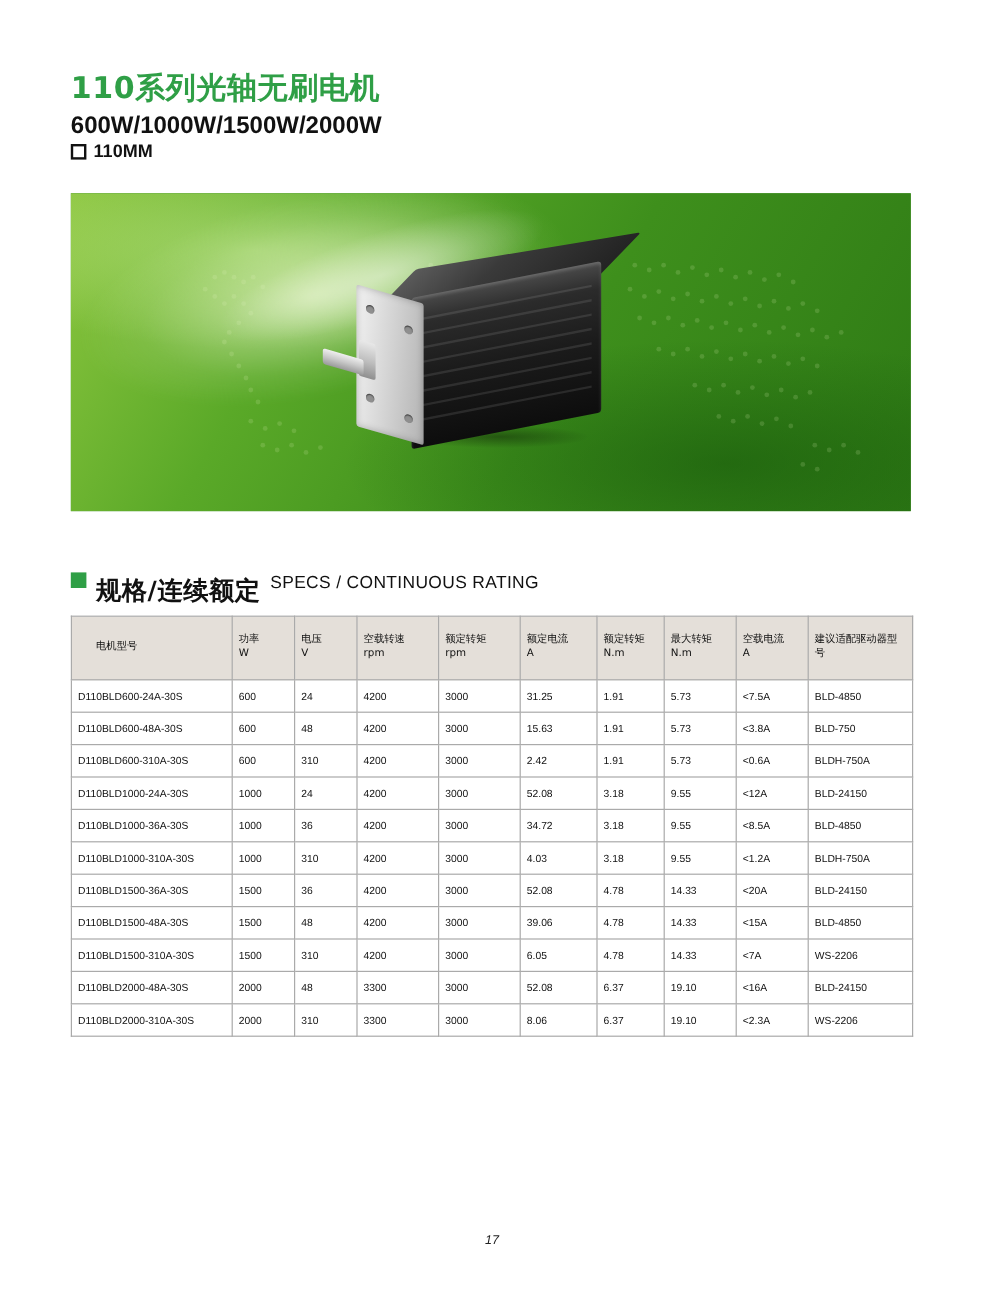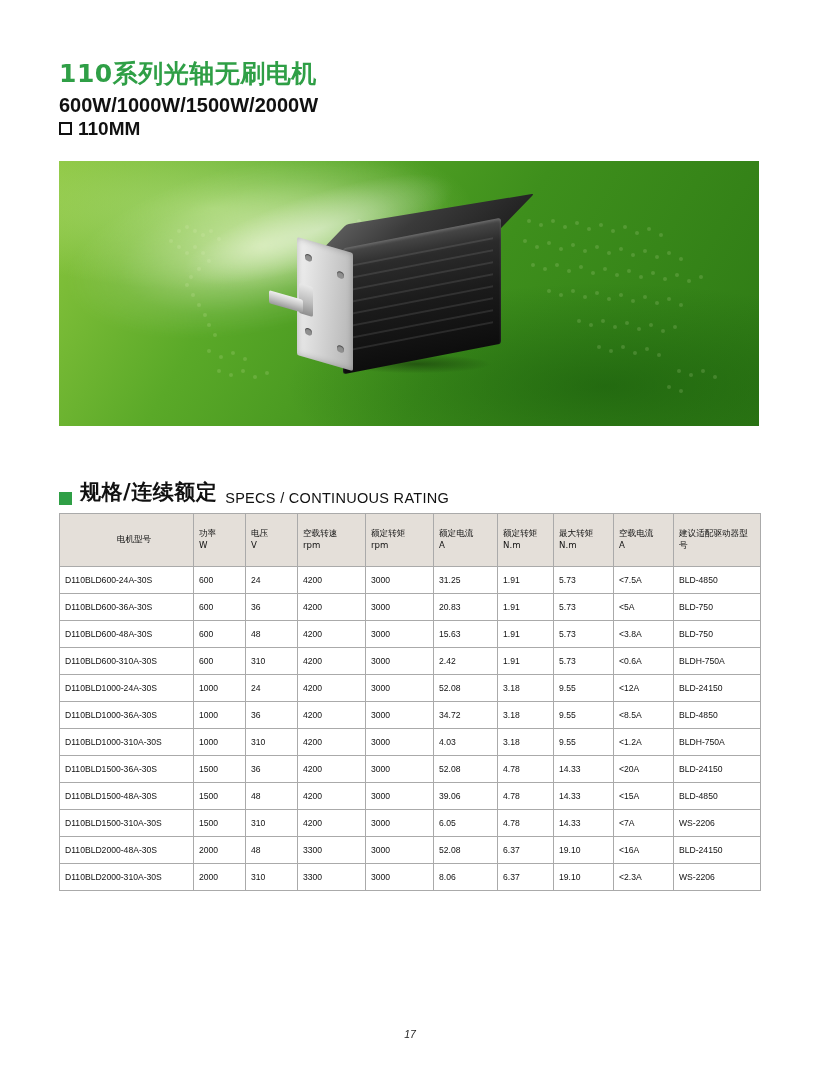--- a/index.html
+++ b/index.html
@@ -53,21 +53,21 @@
     margin-top: 2px;
   }
   .square-glyph {
     display: inline-block;
     width: 13px;
     height: 13px;
     border: 2px solid #111;
     box-sizing: border-box;
   }
   .title-size {
-    font-size: 19px;
+    font-size: 15px;
     font-weight: bold;
     color: #111111;
     line-height: 1;
   }
 
   
   .hero {
     position: absolute;
     left: 59px;
     top: 161px;
@@ -191,21 +191,21 @@
     height: 26px;
     background: radial-gradient(ellipse 50% 50% at 50% 50%, rgba(0,0,0,0.35) 0%, rgba(0,0,0,0) 72%);
   }
 
   
   .section-head {
     position: absolute;
     left: 59px;
     top: 478px;
     display: flex;
-    align-items: flex-end;
+    align-items: flex-start;
     gap: 8px;
   }
   .sq-marker {
     width: 13px;
     height: 13px;
     background: #2f9f46;
     display: inline-block;
     position: relative;
     top: -1px;
   }
@@ -244,21 +244,21 @@
   }
   table.spec thead th {
     background: #e4dfd9;
     height: 52px;
     font-weight: normal;
     text-align: left;
     line-height: 1.35;
     font-family: "DejaVu Sans", "Liberation Sans", sans-serif;
   }
   table.spec thead th.center {
-    text-align: center;
+    text-align: left;
     padding-left: 20px;
   }
   table.spec tbody td {
     height: 26px;
     background: #ffffff;
     font-family: "Liberation Sans", sans-serif;
   }
   table.spec tbody td.model {
     font-size: 8.6px;
   }
@@ -549,32 +549,20 @@
             <td>24</td>
             <td>4200</td>
             <td>3000</td>
             <td>31.25</td>
             <td>1.91</td>
             <td>5.73</td>
             <td>&lt;7.5A</td>
             <td>BLD-4850</td>
           </tr>
           <tr>
-            <td class="model">D110BLD600-36A-30S</td>
-            <td>600</td>
-            <td>36</td>
-            <td>4200</td>
-            <td>3000</td>
-            <td>20.83</td>
-            <td>1.91</td>
-            <td>5.73</td>
-            <td>&lt;5A</td>
-            <td>BLD-750</td>
-          </tr>
-          <tr>
             <td class="model">D110BLD600-48A-30S</td>
             <td>600</td>
             <td>48</td>
             <td>4200</td>
             <td>3000</td>
             <td>15.63</td>
             <td>1.91</td>
             <td>5.73</td>
             <td>&lt;3.8A</td>
             <td>BLD-750</td>

